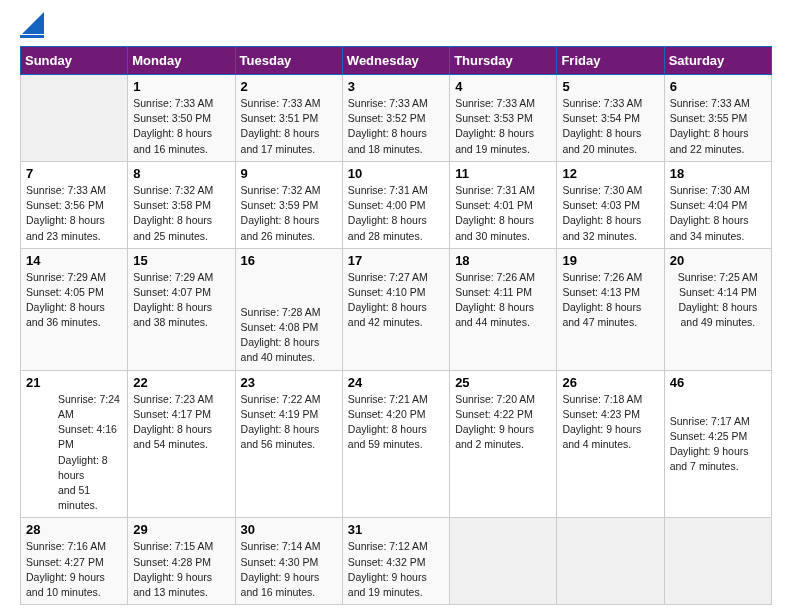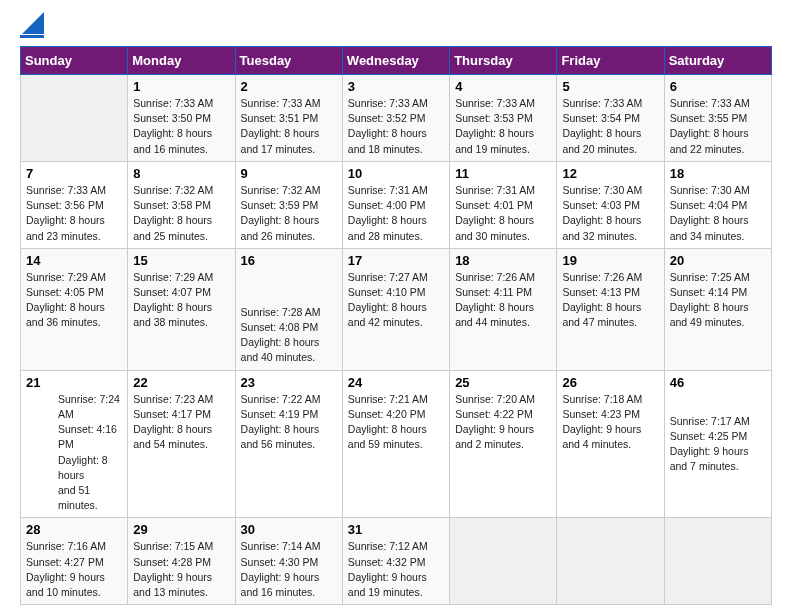--- a/index.html
+++ b/index.html
@@ -259,21 +259,21 @@
         </td>
         <td>
           <span class="day-number">19</span>
           <div class="day-info" style="white-space: pre-line;">Sunrise: 7:26 AM
 Sunset: 4:13 PM
 Daylight: 8 hours
 and 47 minutes.</div>
         </td>
         <td>
           <span class="day-number">20</span>
-          <div class="day-info" style="white-space: pre-line;">Sunrise: 7:25 AM
+          <div class="day-info" style="white-space: pre-line; text-align: center;">Sunrise: 7:25 AM
 Sunset: 4:14 PM
 Daylight: 8 hours
 and 49 minutes.</div>
         </td>
       </tr>
       <tr>
         <td>
           <span class="day-number">21</span>
           <div class="day-info" style="white-space: pre-line; margin-left: 32px;">Sunrise: 7:24 AM
 Sunset: 4:16 PM

